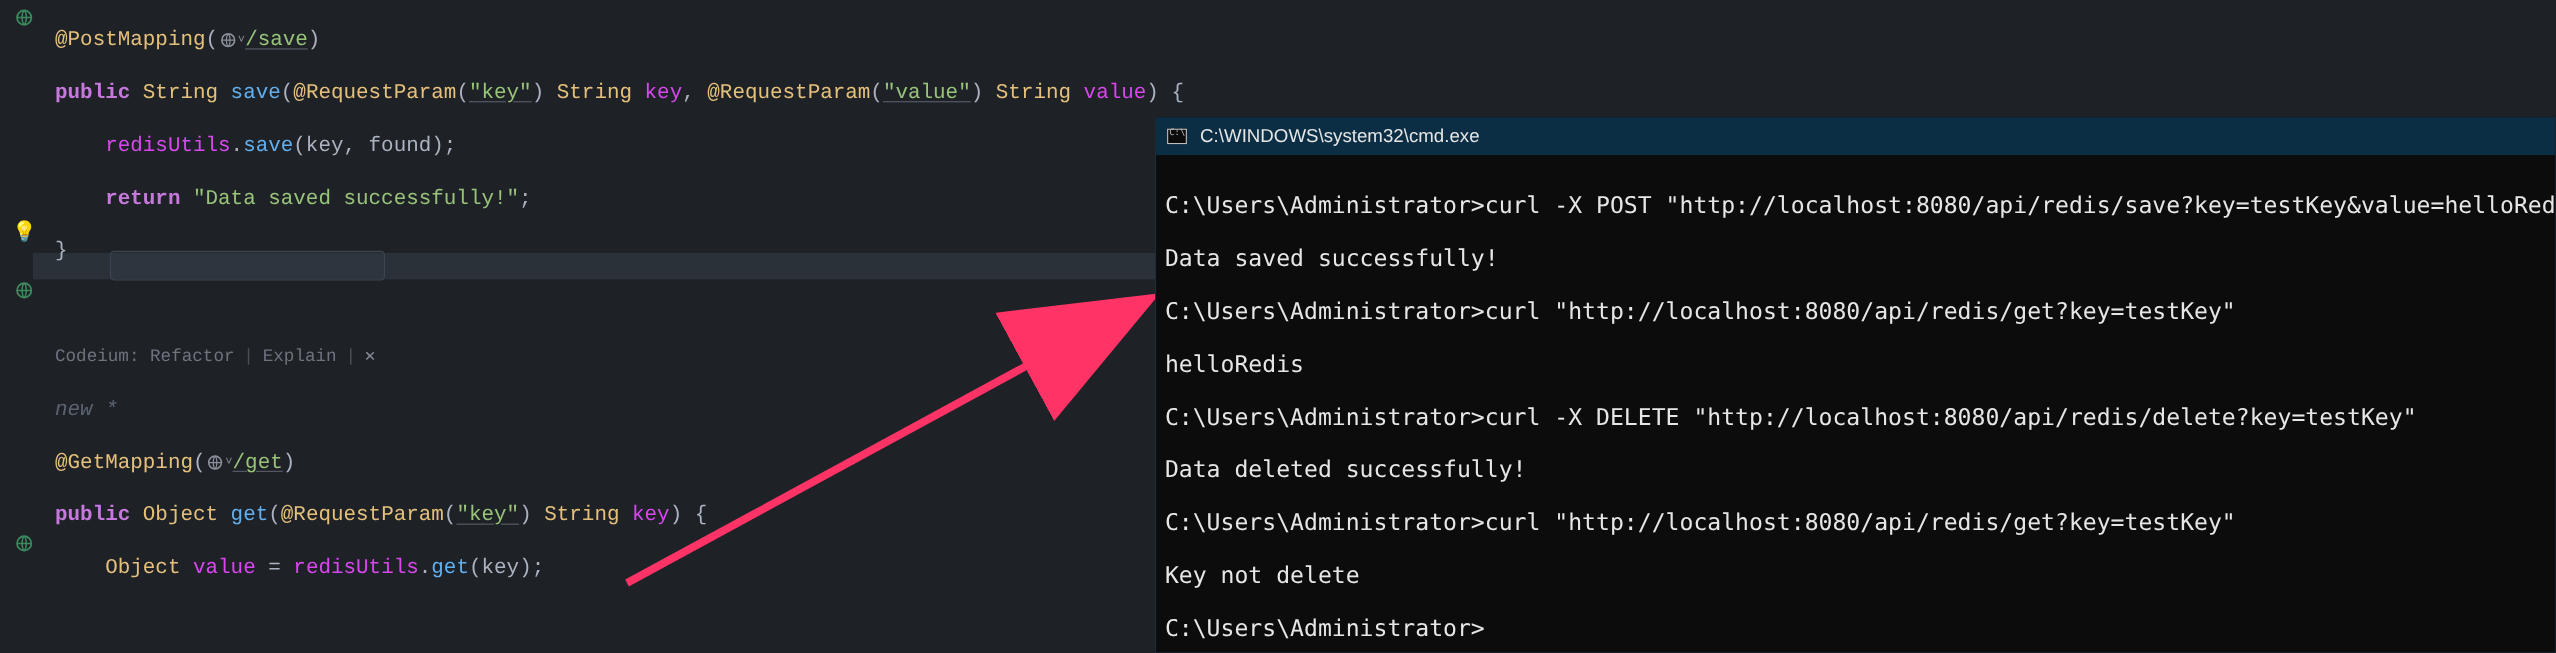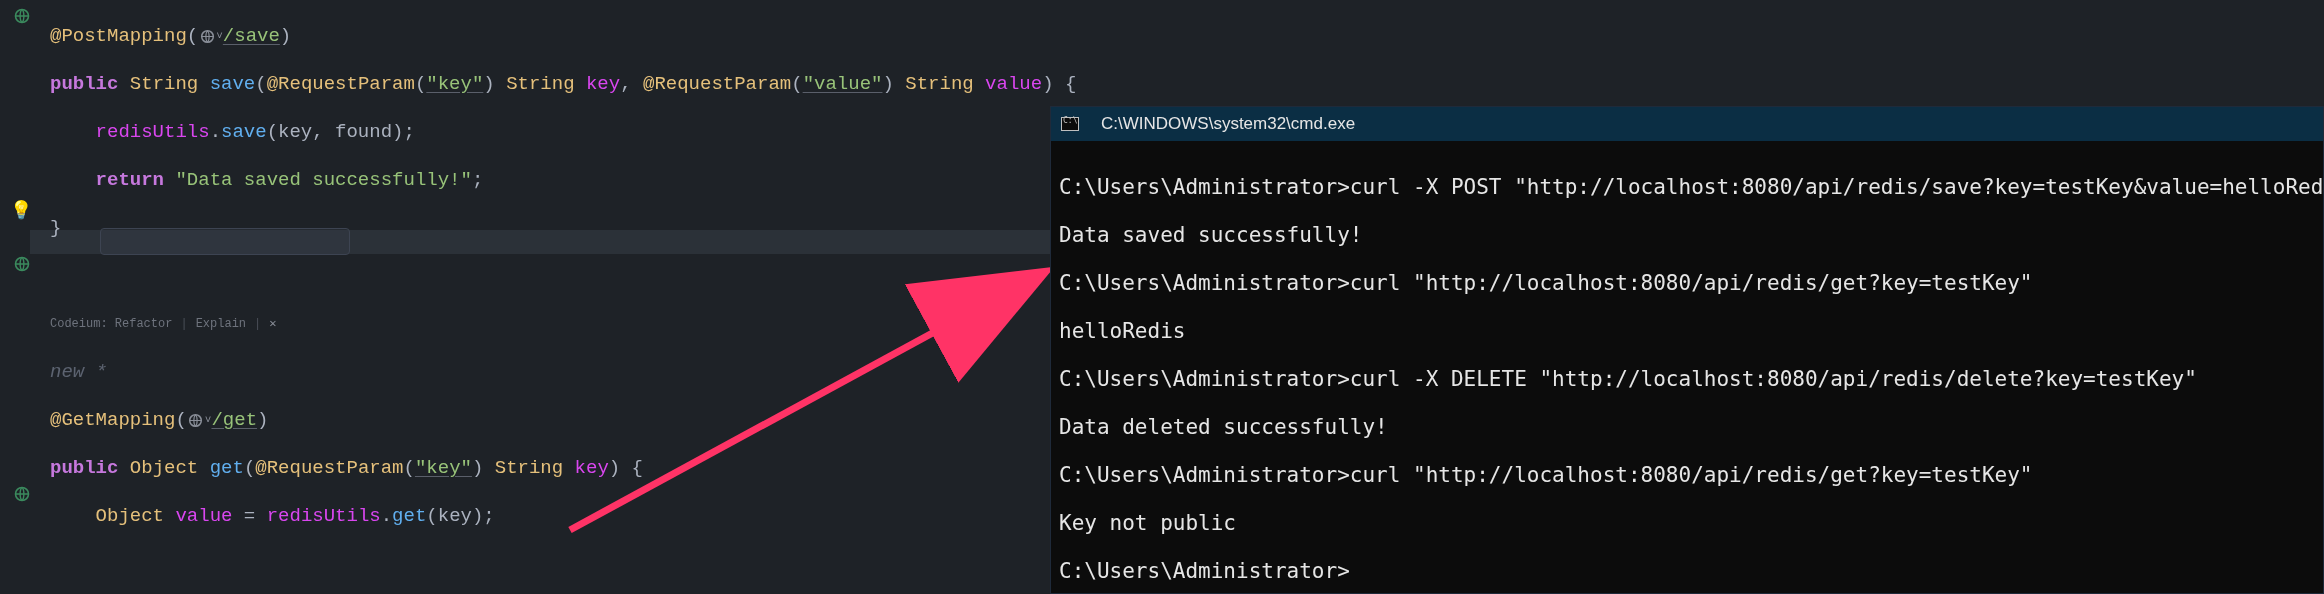--- a/index.html
+++ b/index.html
@@ -64,21 +64,21 @@
   .underline { text-decoration: underline solid #5a5f6a; text-underline-offset: 3px;}
   .globe {
     display:inline-flex;width:18px;height:18px;vertical-align:-3px;
     align-items:center;justify-content:center;
   }
   .globe svg{width:15px;height:15px}
   .globe circle{fill:none;stroke:#8a8f99;stroke-width:1.6}
   .globe path{fill:none;stroke:#8a8f99;stroke-width:1.2}
   .chev{color:#8a8f99;font-size:11px;vertical-align:2px}
 
-  .codelens { color: #6e737d; font-size: 12px; display:flex; align-items:center; gap:8px; height:24px;}
+  .codelens { color: #6e737d; font-size: 16px; display:flex; align-items:center; gap:8px; height:24px;}
   .codelens .sep { color:#4a4f58; }
   .close-x { color:#8a8f99; cursor:pointer; }
   .codelens a { color:#6e737d; text-decoration:none; }
 
   .highlight-box {
     position:absolute;
     border:1px solid #3d4452;
     border-radius:4px;
     background:rgba(60,66,80,0.25);
     pointer-events:none;
@@ -102,21 +102,21 @@
   }
   .cmd-titlebar {
     height: 34px;
     background: #0b2e44;
     display: flex;
     align-items: center;
     padding: 0 10px;
     color: #e6e6e6;
     font-family: "Segoe UI", sans-serif;
     font-size: 17px;
-    gap: 22px;
+    gap: 12px;
   }
   .cmd-titlebar .cmd-ico {
     width:18px;height:14px;border:1px solid #bfbfbf;position:relative;
     background:#0c0c0c;display:inline-block;
   }
   .cmd-titlebar .cmd-ico::before{
     content:"C:\\"; position:absolute; left:1px; top:-2px; font-size:8px; color:#bfbfbf;
     font-family:Consolas,monospace;
   }
   .cmd-body {
@@ -216,16 +216,16 @@
     <span>C:\WINDOWS\system32\cmd.exe</span>
   </div>
   <div class="cmd-body">
 <div>C:\Users\Administrator&gt;curl -X POST "http://localhost:8080/api/redis/save?key=testKey&amp;value=helloRedis"</div>
 <div>Data saved successfully!</div>
 <div>C:\Users\Administrator&gt;curl "http://localhost:8080/api/redis/get?key=testKey"</div>
 <div>helloRedis</div>
 <div>C:\Users\Administrator&gt;curl -X DELETE "http://localhost:8080/api/redis/delete?key=testKey"</div>
 <div>Data deleted successfully!</div>
 <div>C:\Users\Administrator&gt;curl "http://localhost:8080/api/redis/get?key=testKey"</div>
-<div>Key not public</div>
+<div>Key not delete</div>
 <div>C:\Users\Administrator&gt;</div>
   </div>
 </div>
 
 </body></html>

